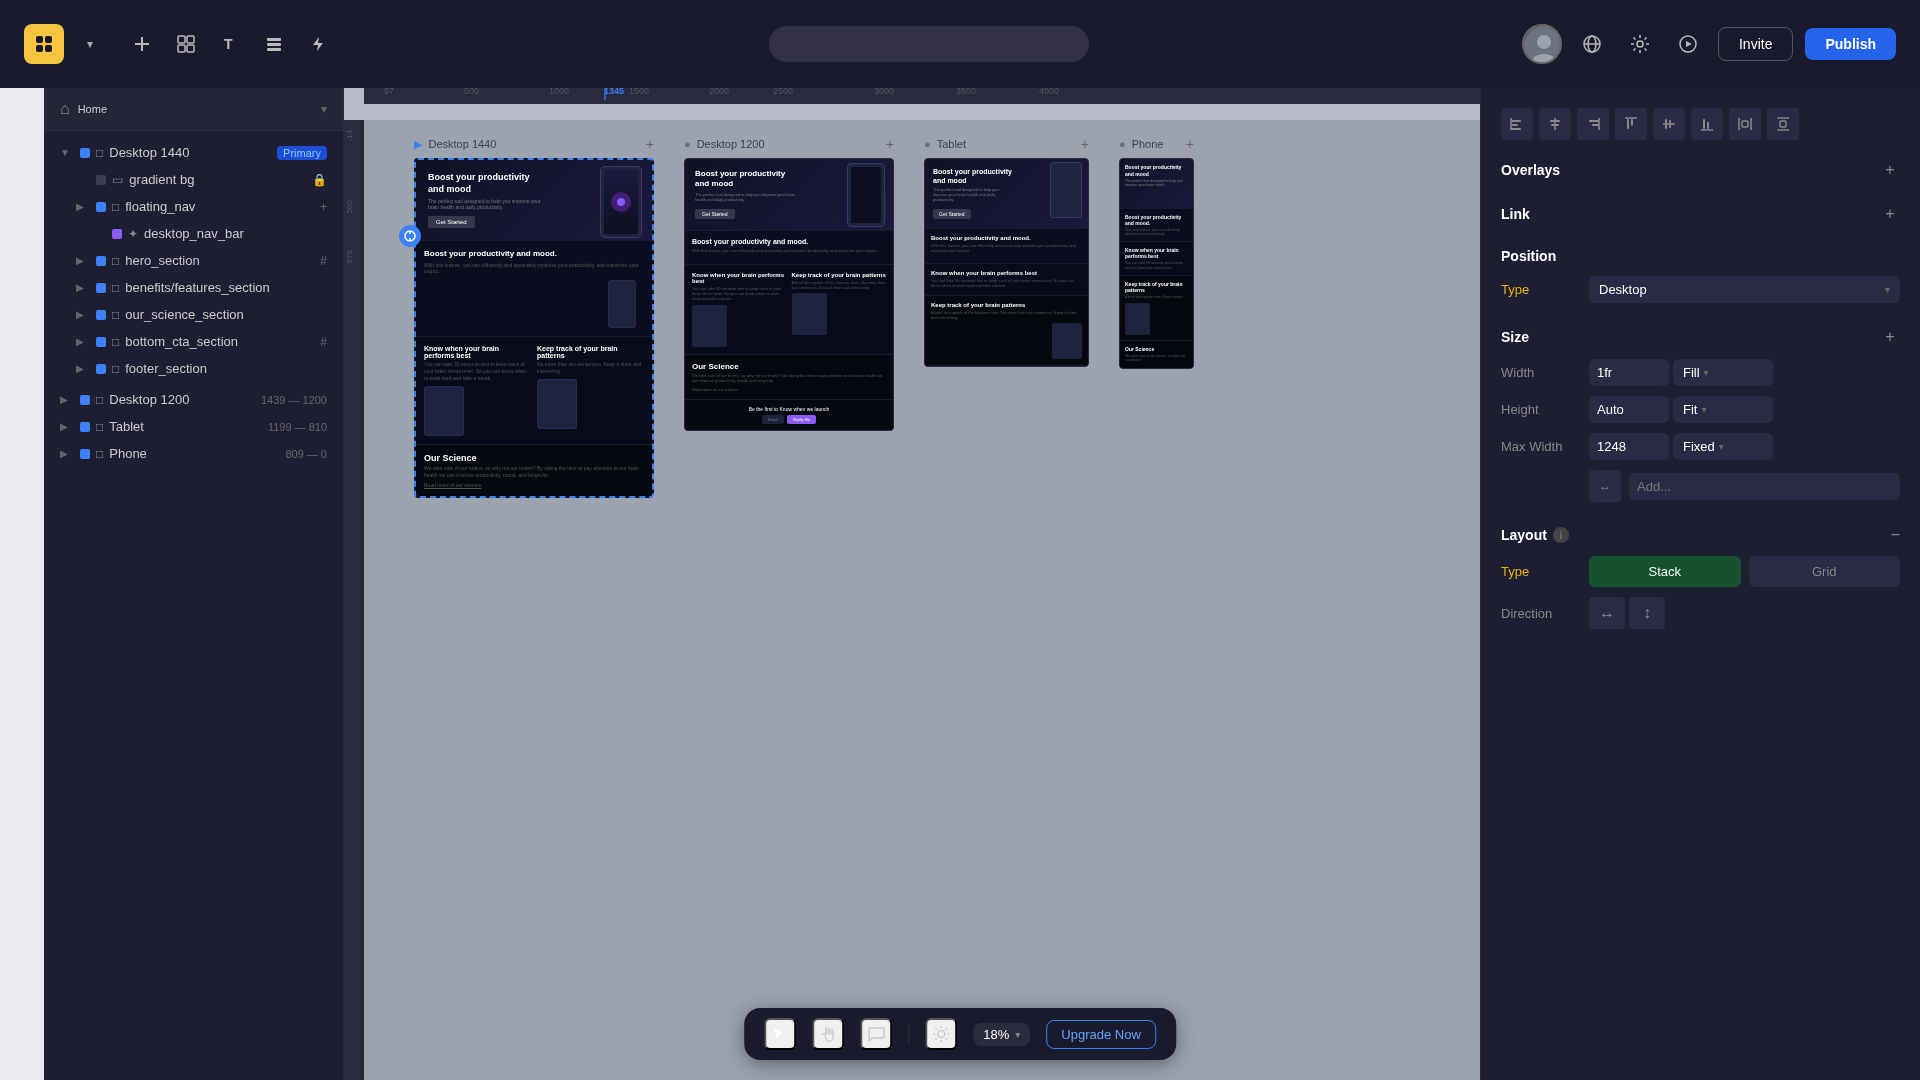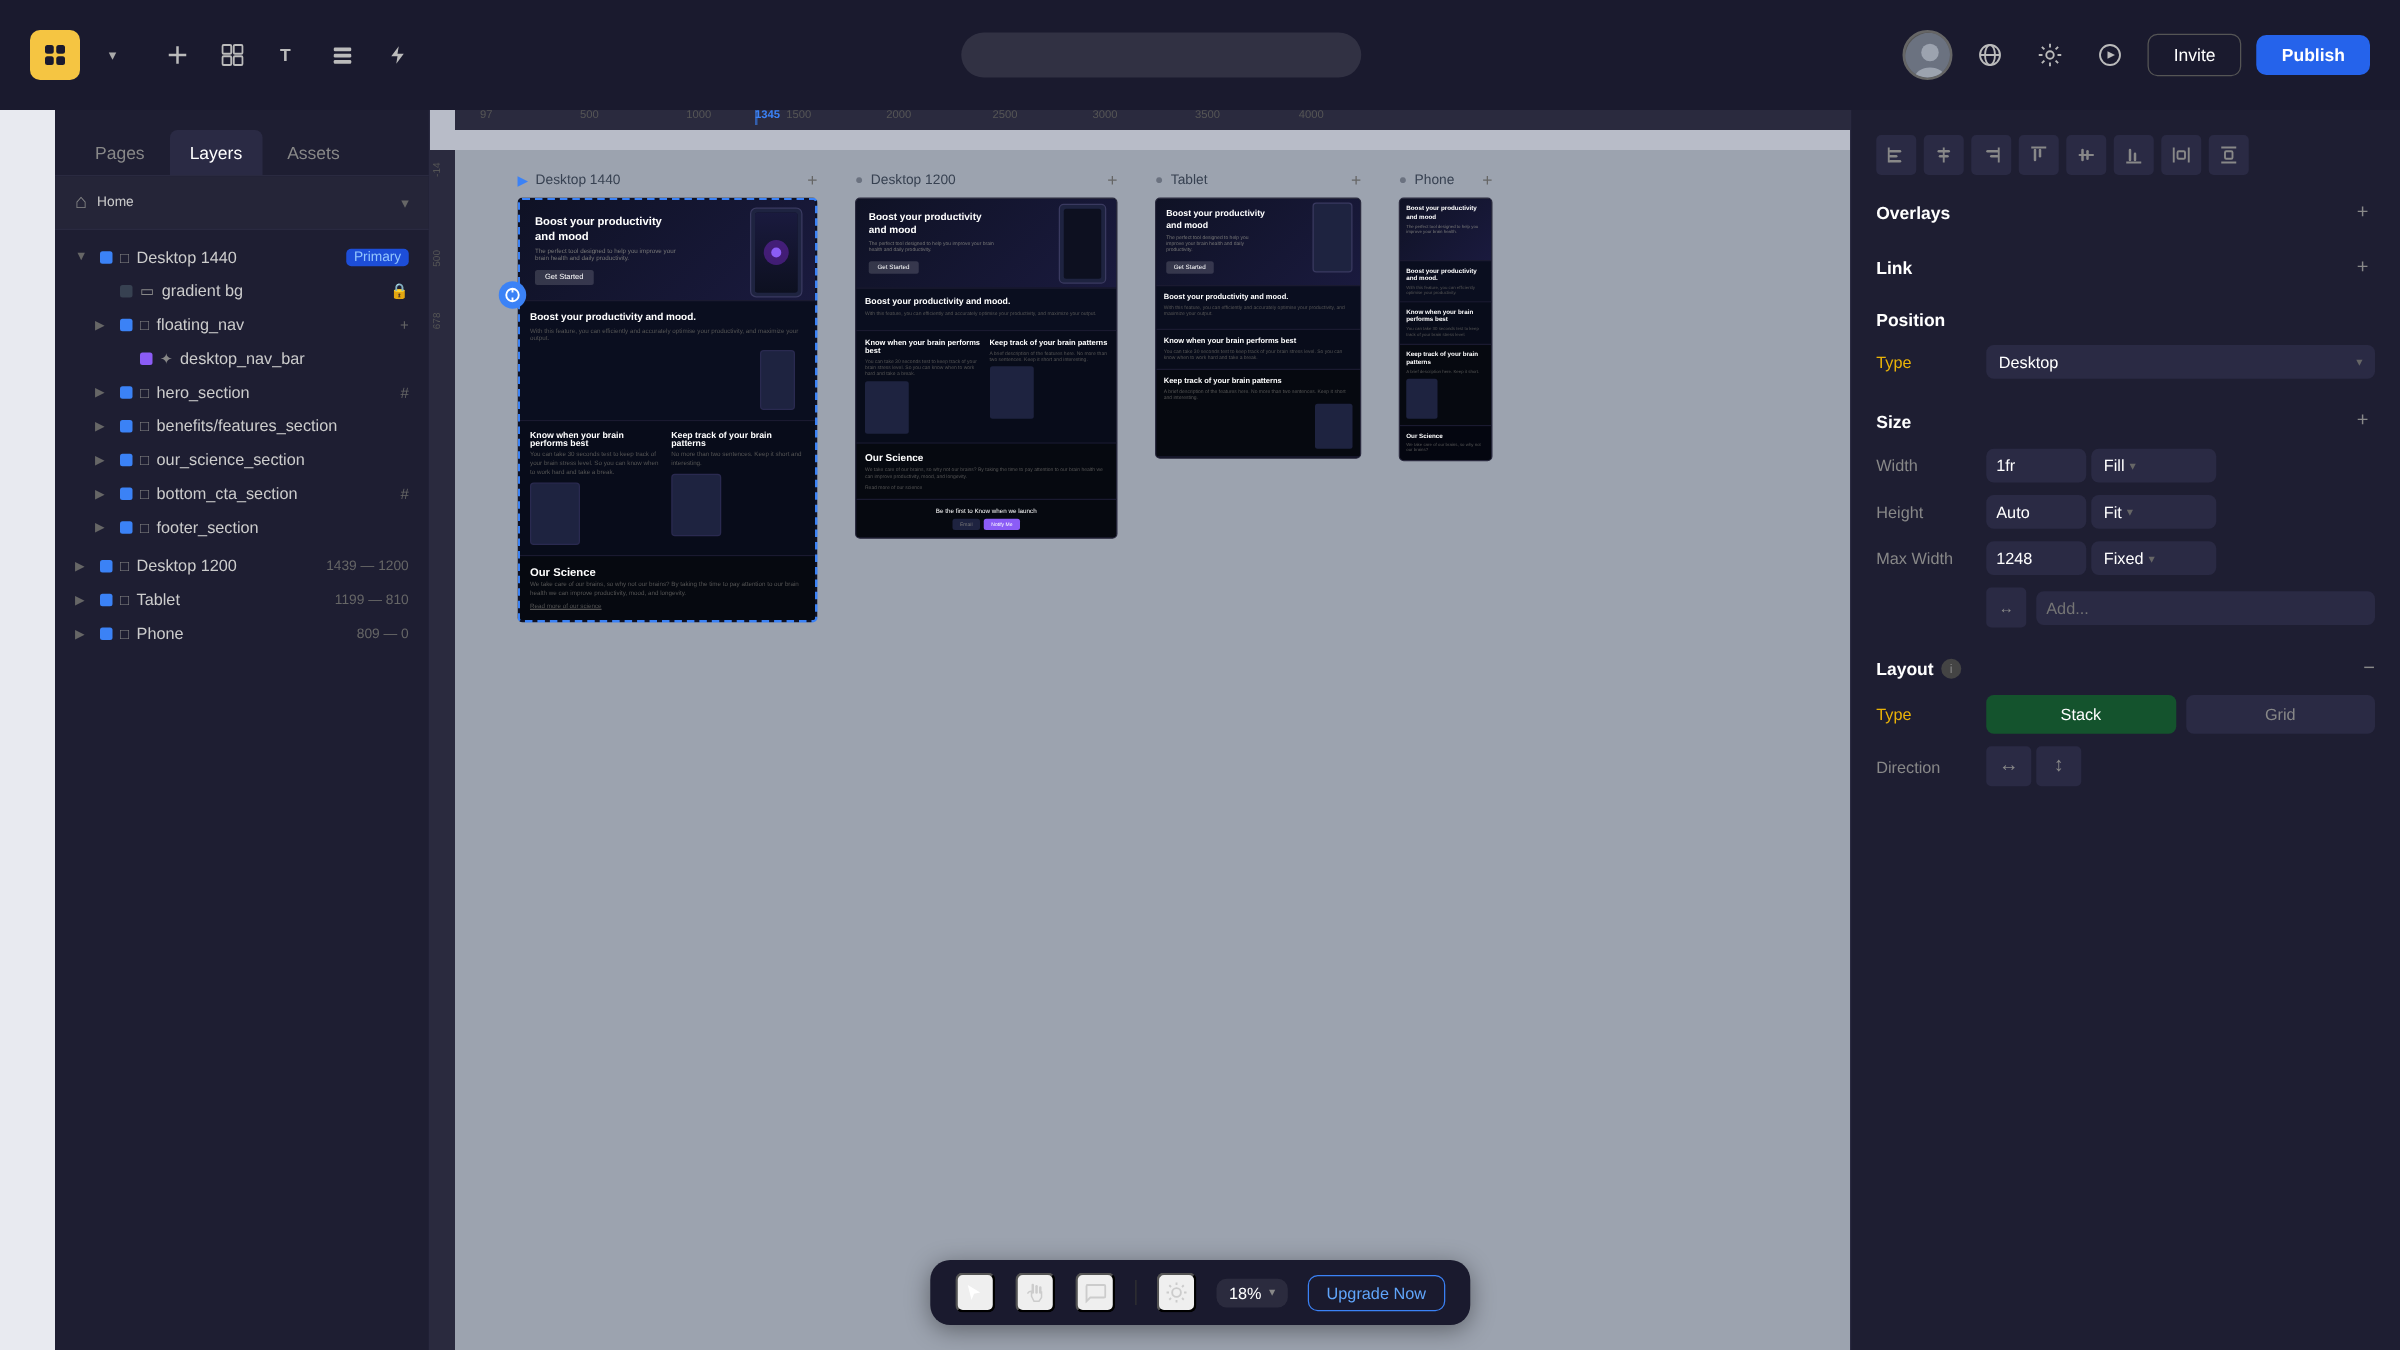--- a/index.html
+++ b/index.html
@@ -492,25 +492,20 @@
           <circle cx="10" cy="10" r="8" fill="none" stroke="#bbb" stroke-width="1.5"></circle>
           <polygon points="8,7 14,10 8,13" fill="#bbb"></polygon>
         </svg>
     </button>
     <button class="invite-btn">Invite</button>
     <button class="publish-btn">Publish</button>
   </div>
 </div>
 
 <div class="left-sidebar">
-  <div class="sidebar-tabs">
-    <div class="sidebar-tab">Pages</div>
-    <div class="sidebar-tab active">Layers</div>
-    <div class="sidebar-tab">Assets</div>
-  </div>
 
   <div class="sidebar-home">
     <span class="sidebar-home-icon">⌂</span>
     <span class="sidebar-home-text">Home</span>
     <span class="sidebar-home-chevron">▾</span>
   </div>
 
   <div class="layer-tree">
 
     <div class="layer-item">
@@ -610,21 +605,21 @@
 <div class="canvas-area">
 
   <div class="h-ruler">
     <div style="position:relative; width:100%; height:100%; display:flex; align-items:flex-end; padding-left:8px;">
       <span style="position:absolute; left:20px; bottom:4px; font-size:9px; color:#555;">97</span>
       <span style="position:absolute; left:100px; bottom:4px; font-size:9px; color:#555;">500</span>
       <span style="position:absolute; left:185px; bottom:4px; font-size:9px; color:#555;">1000</span>
       <span style="position:absolute; left:240px; bottom:4px; font-size:9px; color:#3b82f6; font-weight:bold;">1345</span>
       <span style="position:absolute; left:265px; bottom:4px; font-size:9px; color:#555;">1500</span>
       <span style="position:absolute; left:345px; bottom:4px; font-size:9px; color:#555;">2000</span>
-      <span style="position:absolute; left:430px; bottom:4px; font-size:9px; color:#555;">2500</span>
+      <span style="position:absolute; left:409px; bottom:4px; font-size:9px; color:#555;">2500</span>
       <span style="position:absolute; left:510px; bottom:4px; font-size:9px; color:#555;">3000</span>
       <span style="position:absolute; left:592px; bottom:4px; font-size:9px; color:#555;">3500</span>
       <span style="position:absolute; left:675px; bottom:4px; font-size:9px; color:#555;">4000</span>
 
       <div style="position:absolute; left:240px; top:0; bottom:0; width:2px; background:#3b82f6; opacity:0.6;"></div>
     </div>
   </div>
 
   <div class="vertical-ruler">
     <div style="position:relative; height:100%;">

